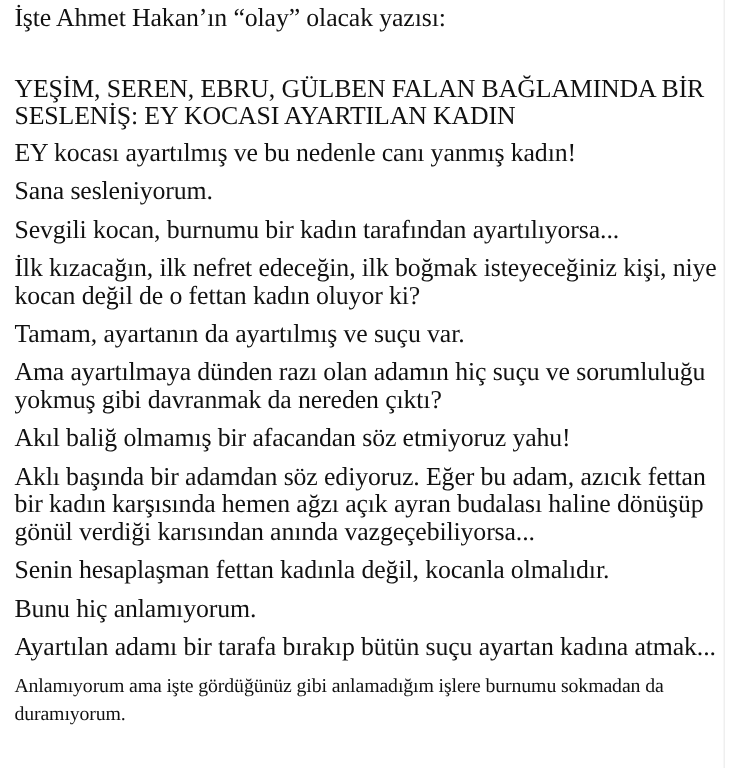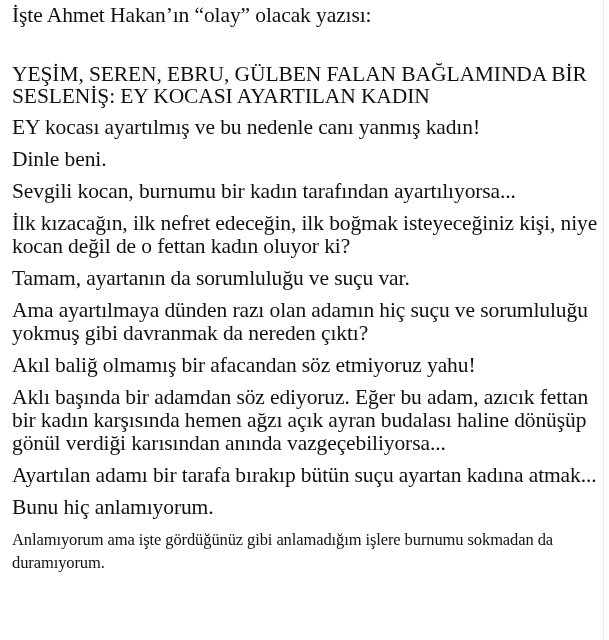--- a/index.html
+++ b/index.html
@@ -51,24 +51,25 @@
       background: #ececec;
     }
   </style>
 </head>
 <body>
 
 <div class="article">
   <p class="para intro">İşte Ahmet Hakan’ın “olay” olacak yazısı:</p>
   <p class="para headline">YEŞİM, SEREN, EBRU, GÜLBEN FALAN BAĞLAMINDA BİR SESLENİŞ: EY KOCASI AYARTILAN KADIN</p>
   <p class="para">EY kocası ayartılmış ve bu nedenle canı yanmış kadın!</p>
-  <p class="para">Dinle beni.</p>
+  <p class="para">Sana sesleniyorum.</p>
   <p class="para">Sevgili kocan, burnumu bir kadın tarafından ayartılıyorsa...</p>
   <p class="para">İlk kızacağın, ilk nefret edeceğin, ilk boğmak isteyeceğiniz kişi, niye kocan değil de o fettan kadın oluyor ki?</p>
-  <p class="para">Tamam, ayartanın da sorumluluğu ve suçu var.</p>
+  <p class="para">Tamam, ayartanın da ayartılmış ve suçu var.</p>
   <p class="para">Ama ayartılmaya dünden razı olan adamın hiç suçu ve sorumluluğu yokmuş gibi davranmak da nereden çıktı?</p>
   <p class="para">Akıl baliğ olmamış bir afacandan söz etmiyoruz yahu!</p>
   <p class="para">Aklı başında bir adamdan söz ediyoruz. Eğer bu adam, azıcık fettan bir kadın karşısında hemen ağzı açık ayran budalası haline dönüşüp gönül verdiği karısından anında vazgeçebiliyorsa...</p>
+  <p class="para">Senin hesaplaşman fettan kadınla değil, kocanla olmalıdır.</p>
+  <p class="para">Bunu hiç anlamıyorum.</p>
   <p class="para">Ayartılan adamı bir tarafa bırakıp bütün suçu ayartan kadına atmak...</p>
-  <p class="para">Bunu hiç anlamıyorum.</p>
   <p class="para small">Anlamıyorum ama işte gördüğünüz gibi anlamadığım işlere burnumu sokmadan da duramıyorum.</p>
 </div>
 <div class="edge-line"></div>
 
 </body></html>

